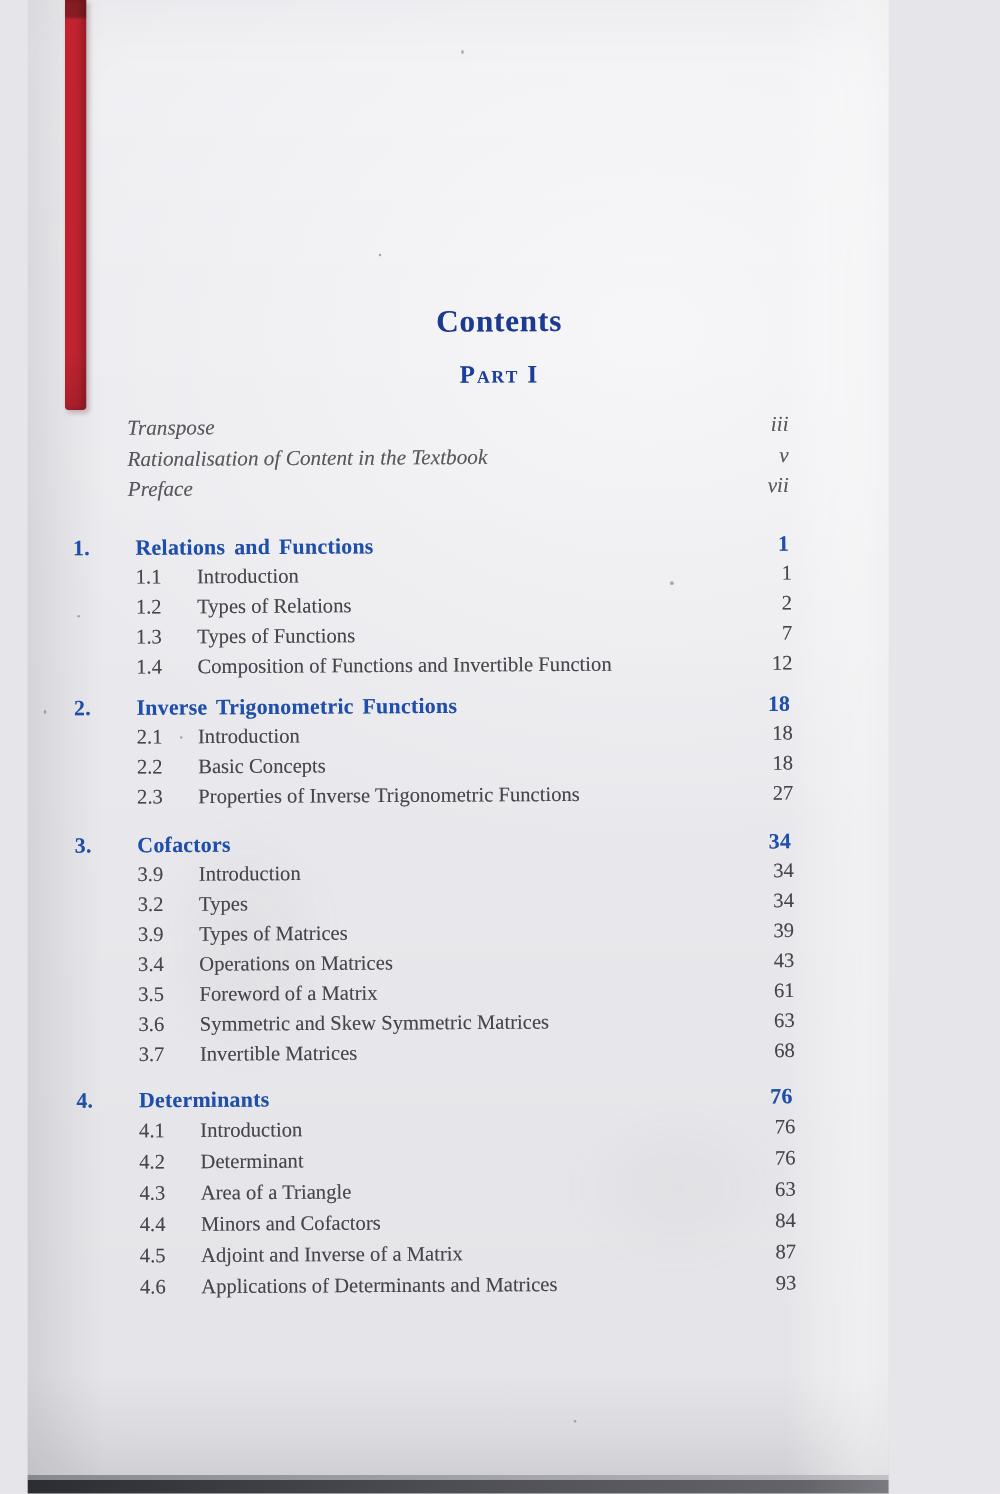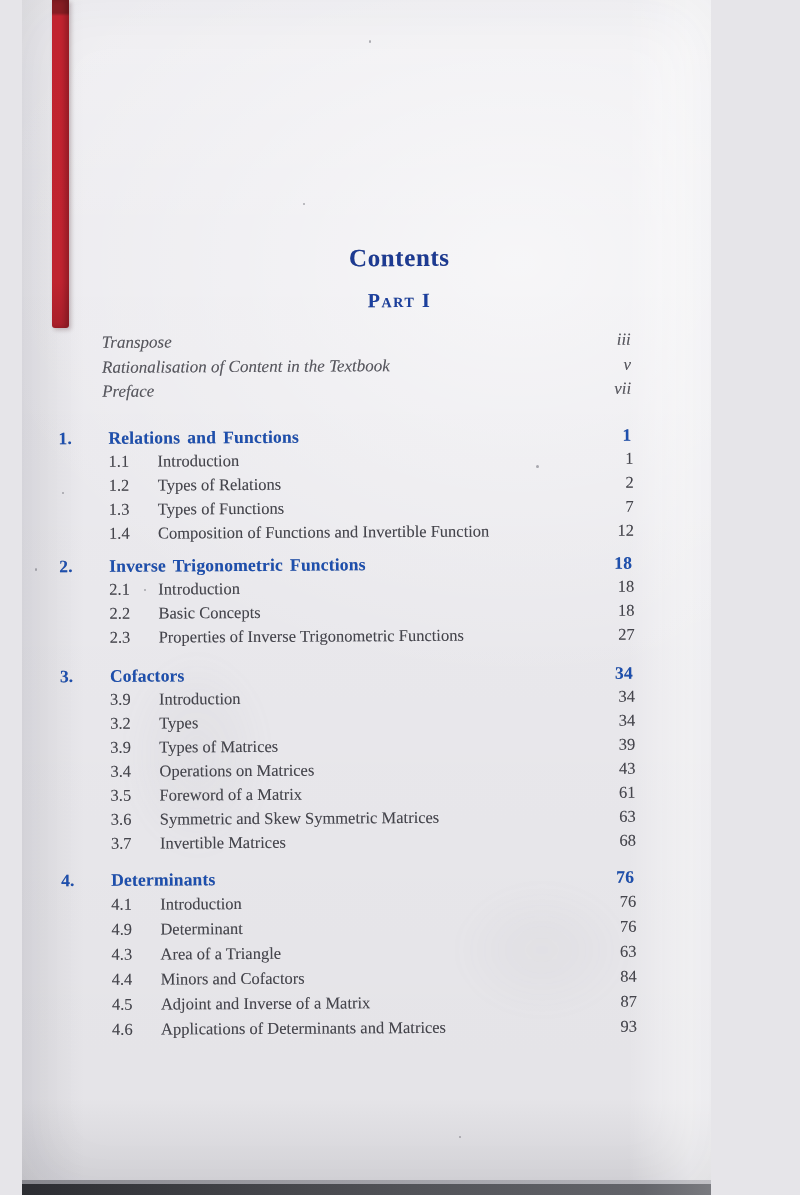--- a/index.html
+++ b/index.html
@@ -191,21 +191,21 @@
         <span class="ch-num">4.</span>
         <span class="ch-title">Determinants</span>
         <span class="pg">76</span>
       </div>
       <div class="row sec">
         <span class="s-num">4.1</span>
         <span class="s-title">Introduction</span>
         <span class="pg">76</span>
       </div>
       <div class="row sec">
-        <span class="s-num">4.9</span>
+        <span class="s-num">4.2</span>
         <span class="s-title">Determinant</span>
         <span class="pg">76</span>
       </div>
       <div class="row sec">
         <span class="s-num">4.3</span>
         <span class="s-title">Area of a Triangle</span>
         <span class="pg">63</span>
       </div>
       <div class="row sec">
         <span class="s-num">4.4</span>

